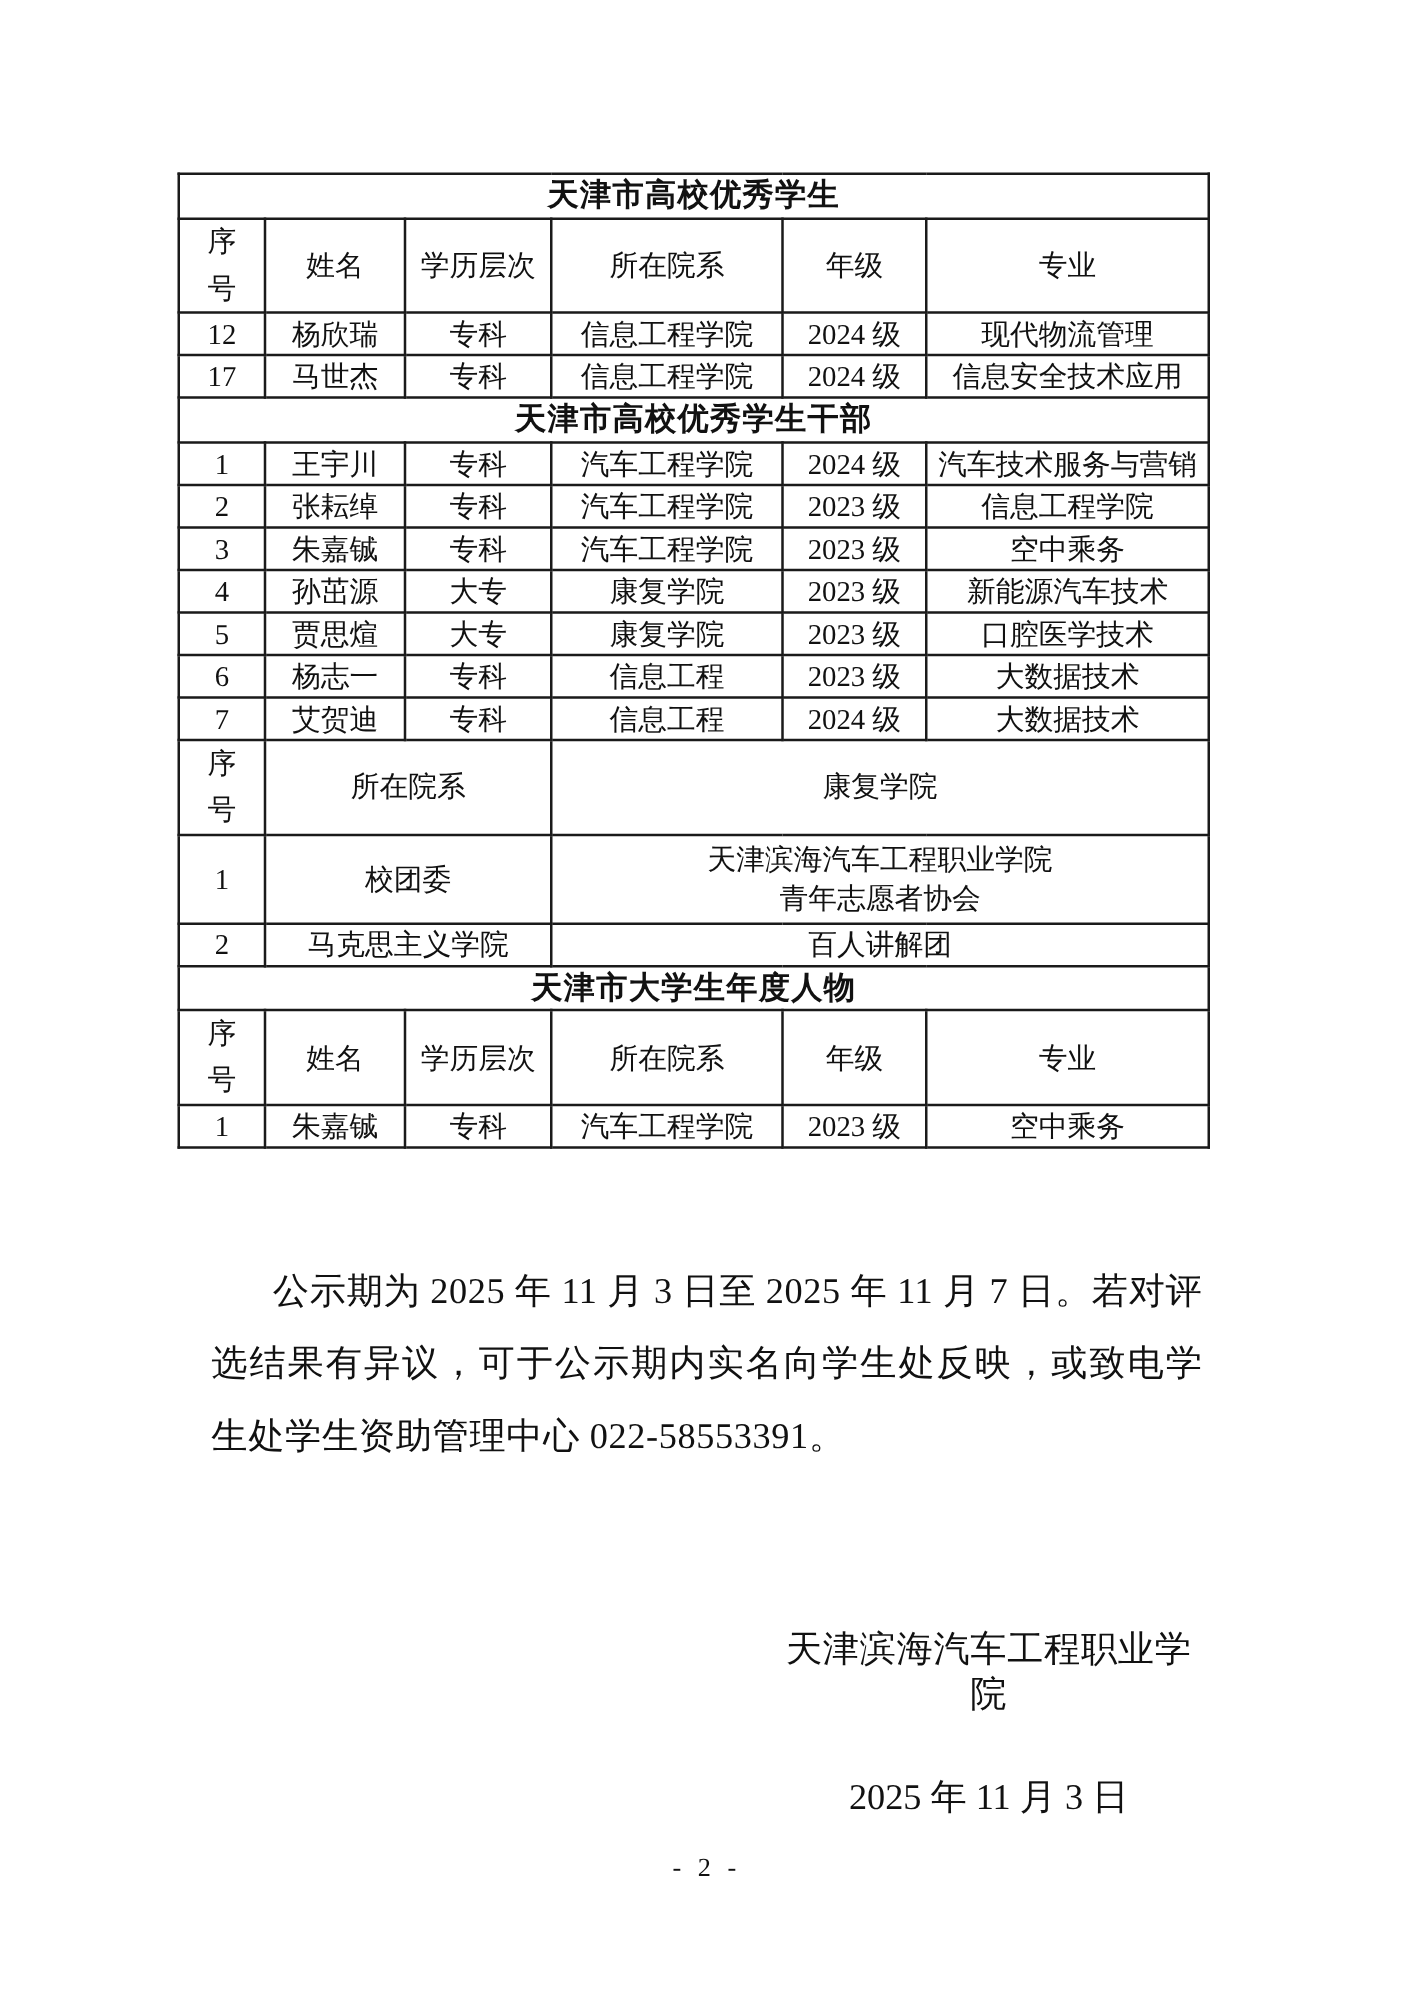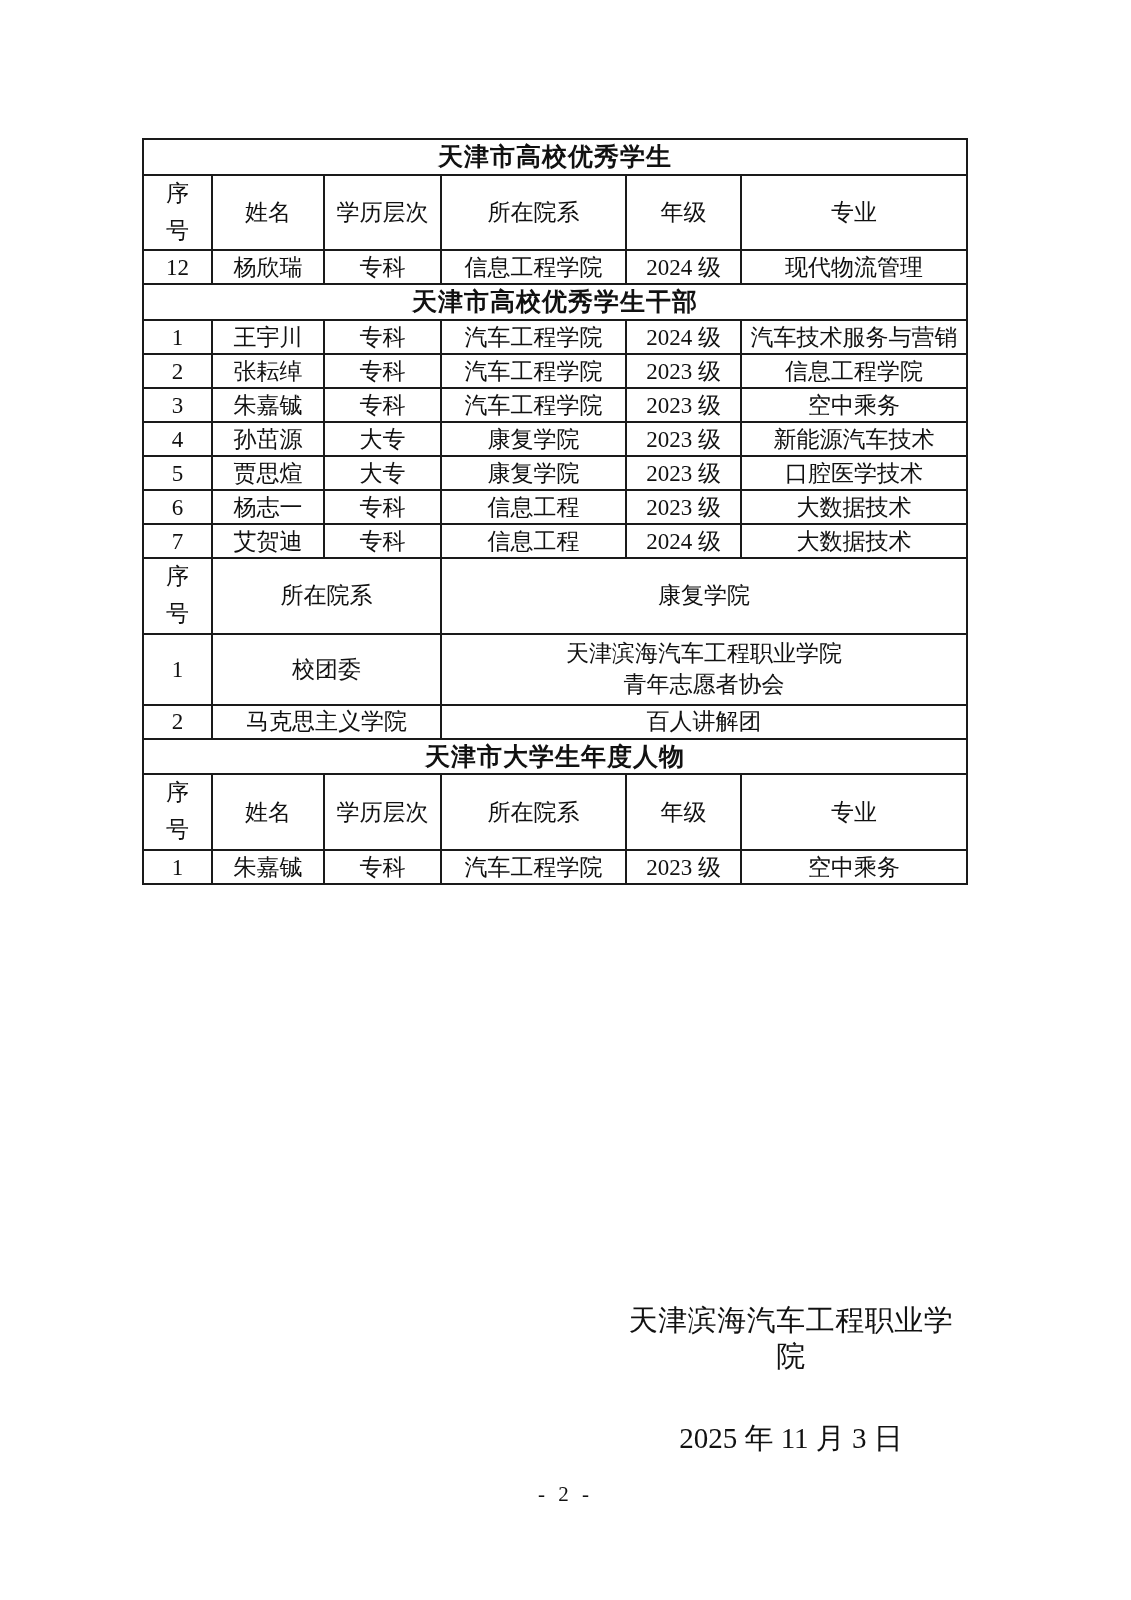--- a/index.html
+++ b/index.html
@@ -106,20 +106,28 @@
           <td>专业</td>
         </tr>
         <tr class="r-data">
           <td>12</td>
           <td>杨欣瑞</td>
           <td>专科</td>
           <td>信息工程学院</td>
           <td>2024 级</td>
           <td>现代物流管理</td>
         </tr>
+        <tr class="r-data">
+          <td>17</td>
+          <td>马世杰</td>
+          <td>专科</td>
+          <td>信息工程学院</td>
+          <td>2024 级</td>
+          <td>信息安全技术应用</td>
+        </tr>
 
         <tr class="r-title">
           <td colspan="6">天津市高校优秀学生干部</td>
         </tr>
         <tr class="r-data">
           <td>1</td>
           <td>王宇川</td>
           <td>专科</td>
           <td>汽车工程学院</td>
           <td>2024 级</td>
@@ -208,20 +216,21 @@
           <td>专科</td>
           <td>汽车工程学院</td>
           <td>2023 级</td>
           <td>空中乘务</td>
         </tr>
 
       </tbody>
     </table>
   </div>
 
+  <div class="notice">公示期为 2025 年 11 月 3 日至 2025 年 11 月 7 日。若对评选结果有异议，可于公示期内实名向学生处反映，或致电学生处学生资助管理中心 022-58553391。</div>
 
   <div class="signature">
     <div class="org">天津滨海汽车工程职业学院</div>
     <div class="date">2025 年 11 月 3 日</div>
   </div>
 
   <div class="page-number">- 2 -</div>
 
 </div>
 

